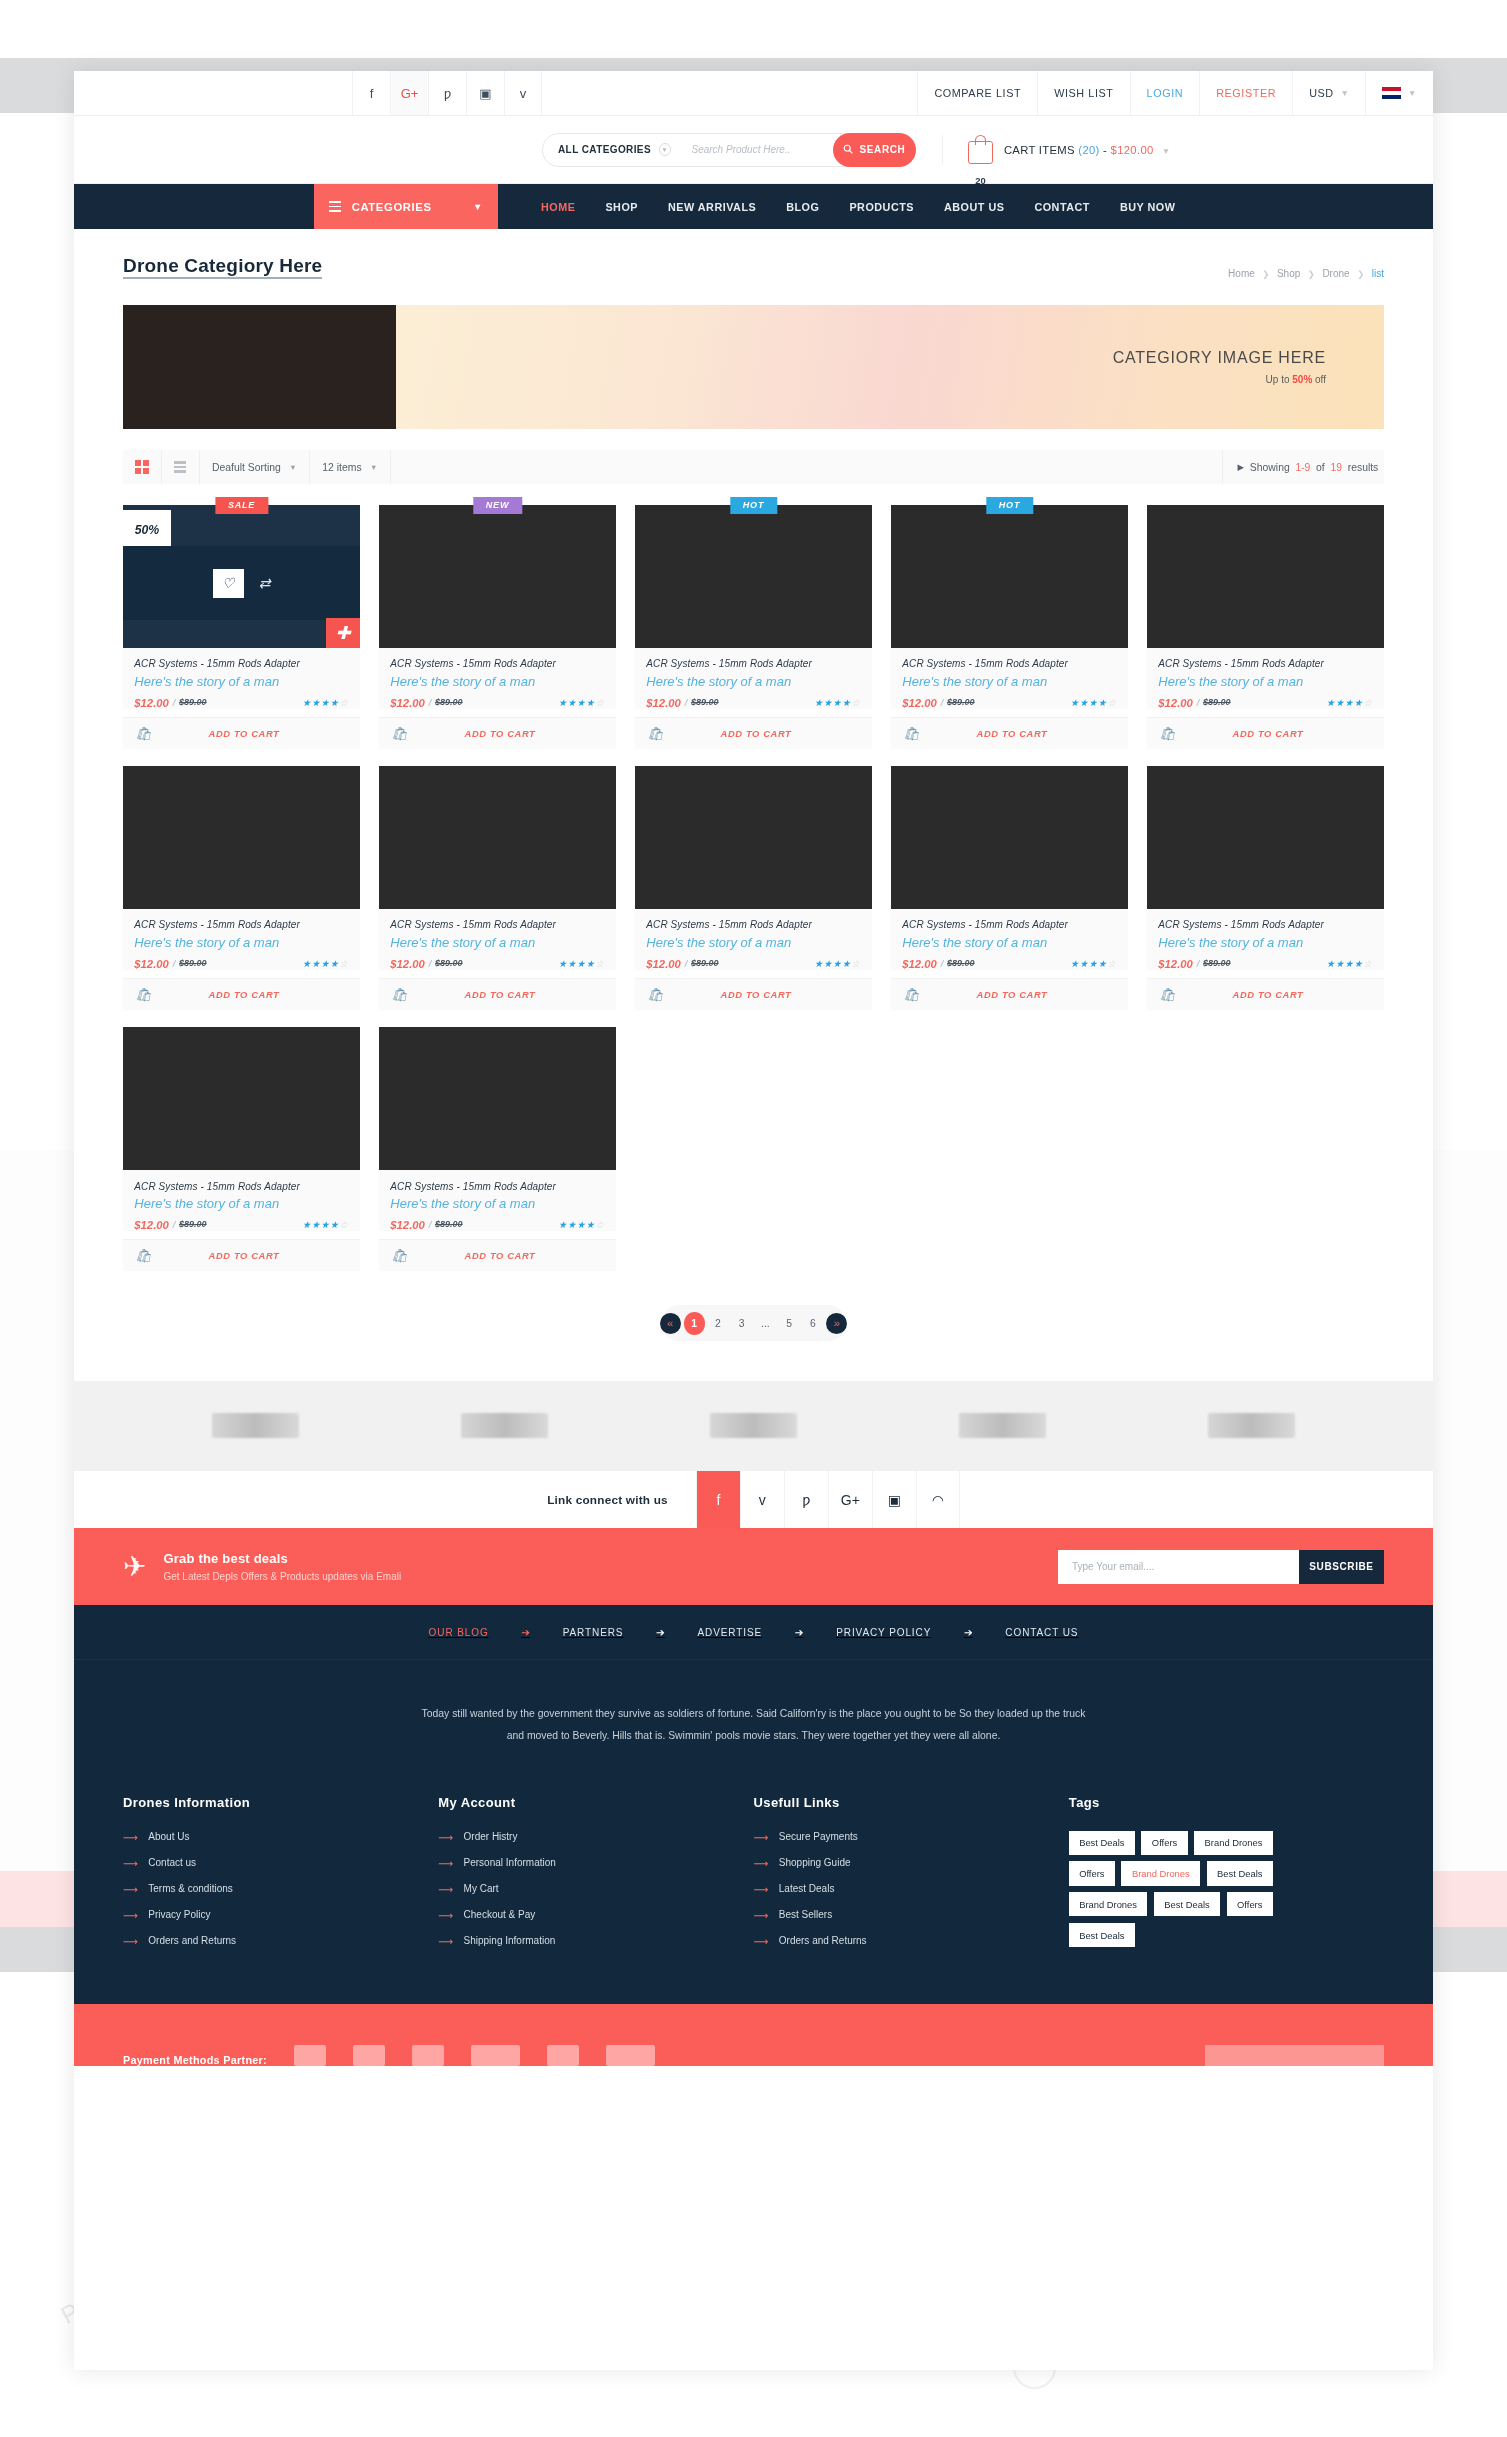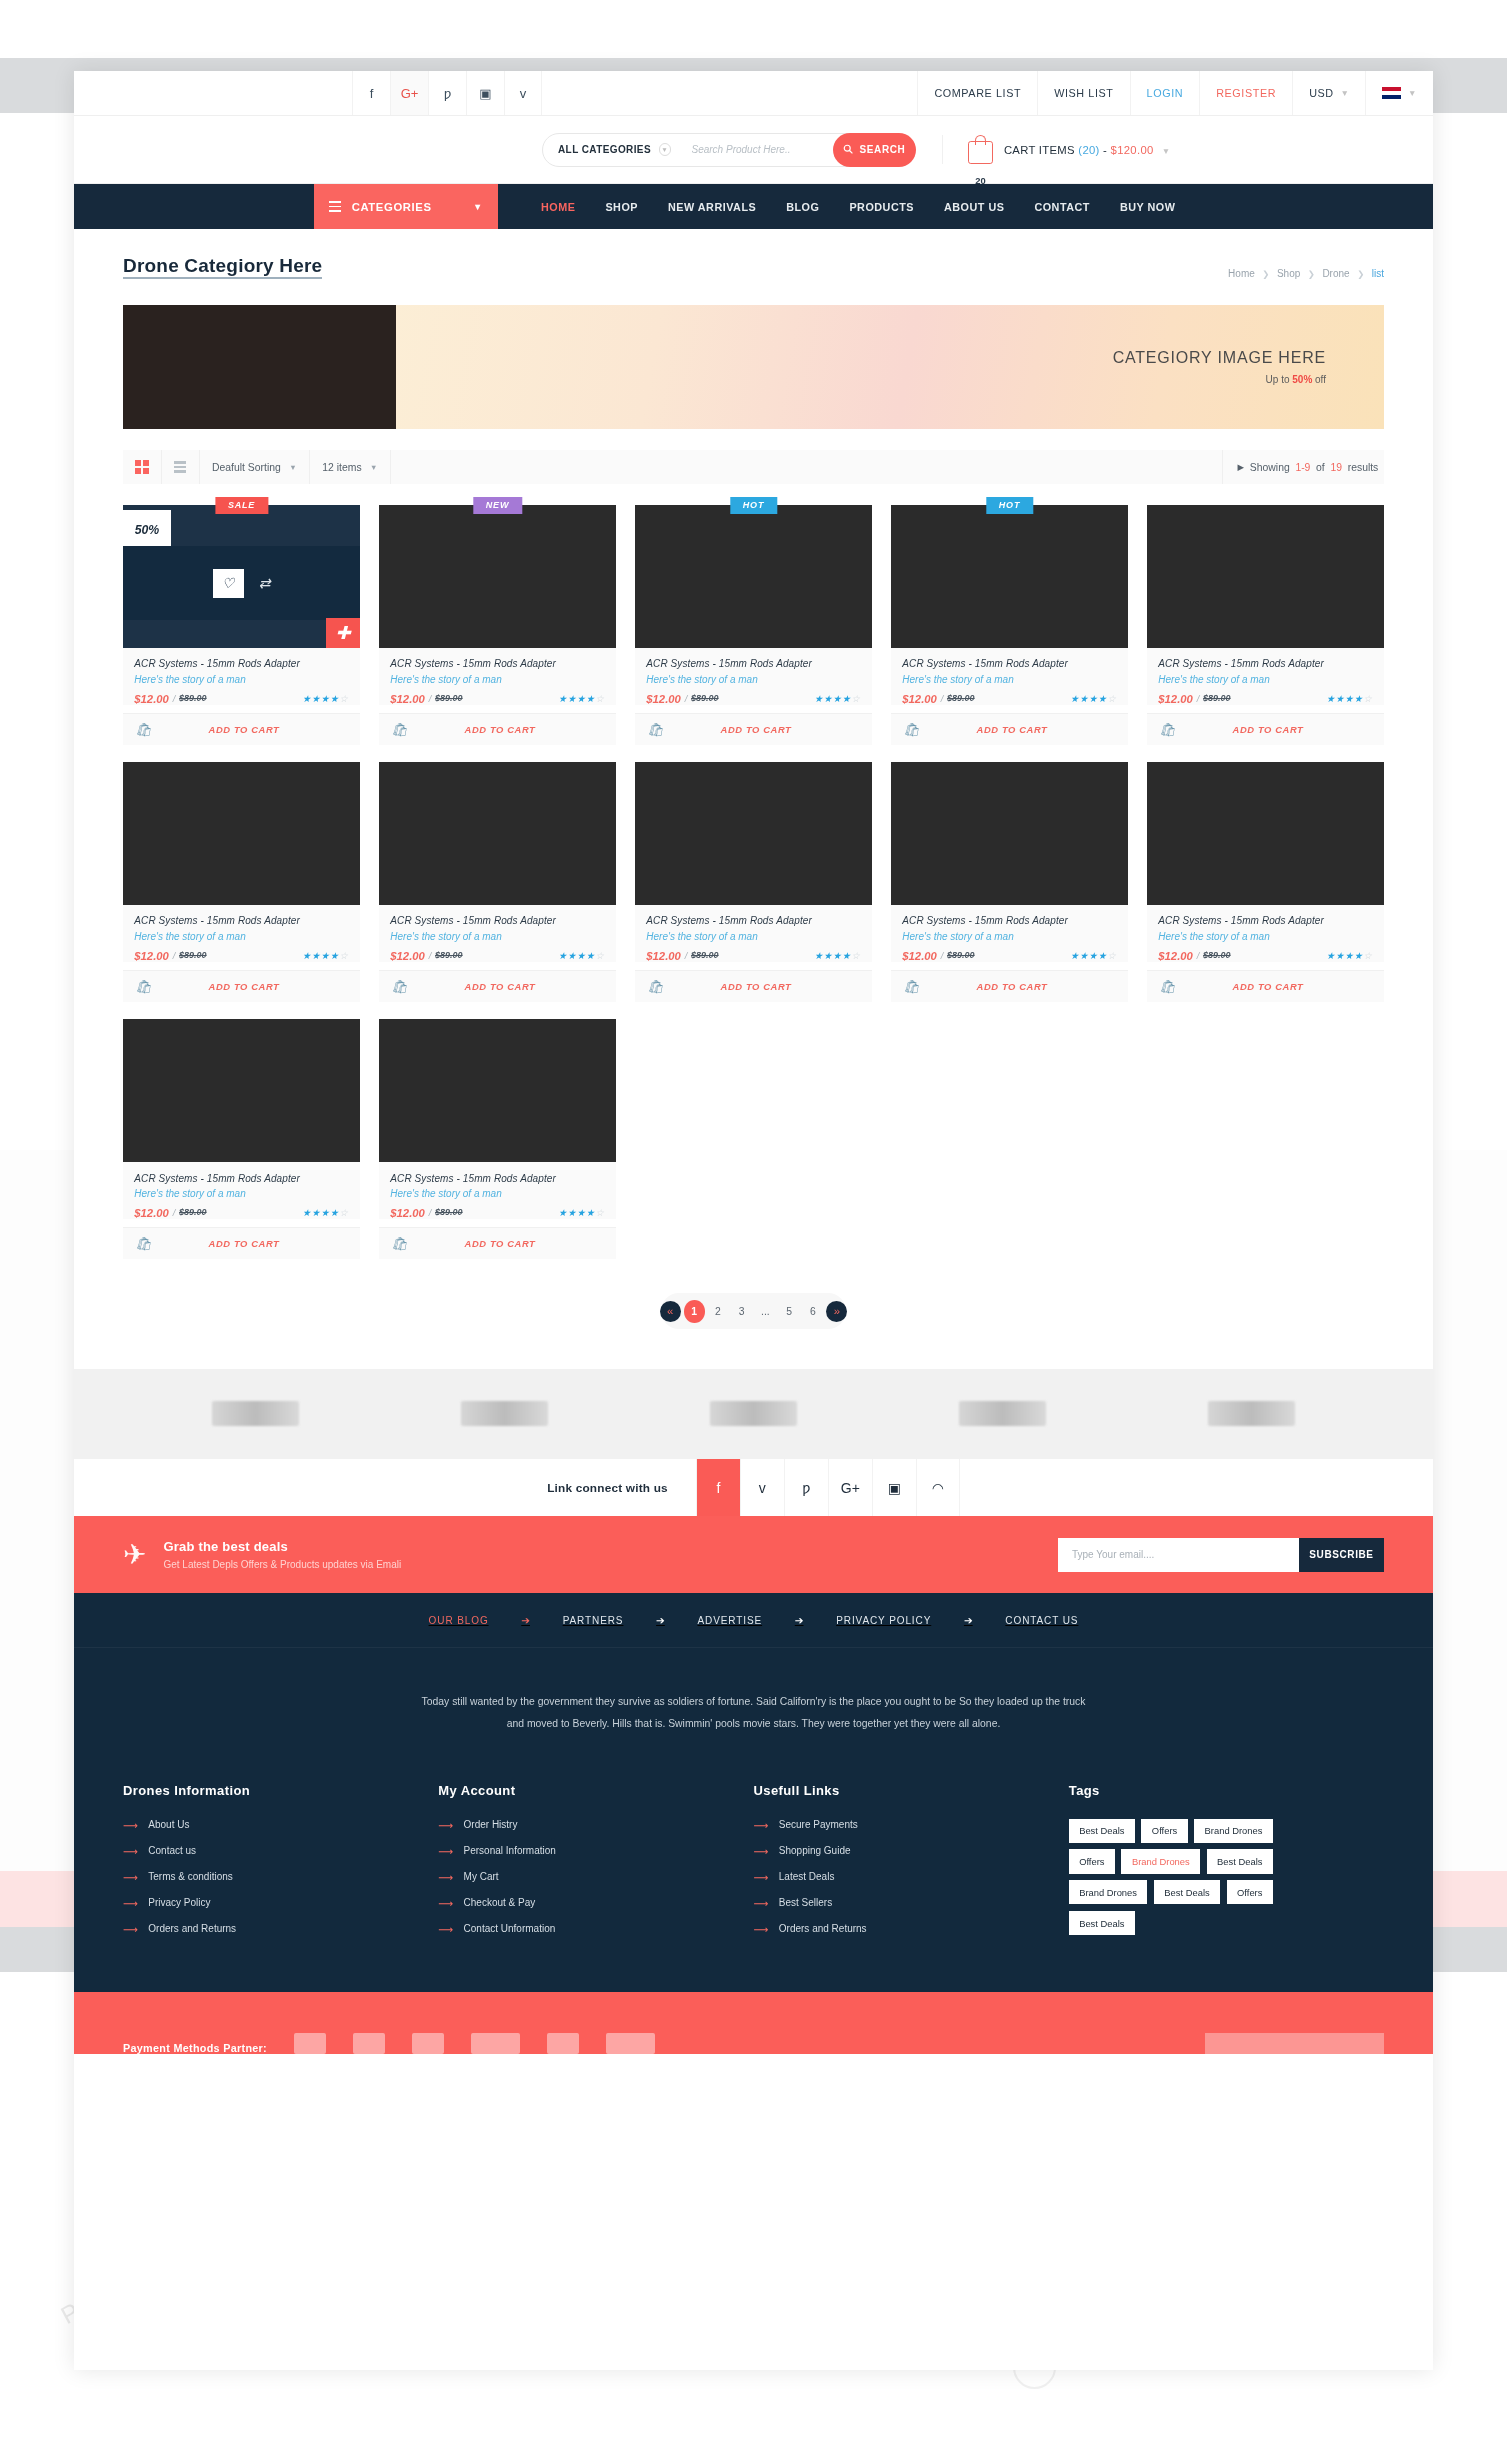--- a/index.html
+++ b/index.html
@@ -235,21 +235,21 @@
     color: #1d3247; font-size: 14px; cursor: pointer;
   }
   .hb-ico { color: #dfe5ea; font-size: 14px; cursor: pointer; }
   .plusbtn {
     position: absolute; right: 0; bottom: 0; width: 34px; height: 30px;
     background: #f6544f; color: #fff; display: flex;
     align-items: center; justify-content: center; font-size: 18px; cursor: pointer;
   }
   .cinfo { background: #fafafa; padding: 10.4px 11.3px 0 11.3px; }
   .cname { font-size: 10px; color: #2d3b48; letter-spacing: 0.1px; }
-  .cdesc { font-size: 10px; color: #52b3e0; margin-top: 4.7px; }
+  .cdesc { font-size: 13px; color: #52b3e0; margin-top: 4.7px; }
   .priceline { display: flex; align-items: flex-start; margin-top: 7.5px; }
   .pnow { font-size: 11.3px; color: #f2685f; font-weight: bold; }
   .pslash { color: #aab2b8; margin: 0 3.8px; font-size: 9.4px; }
   .pold { font-size: 9px; color: #4a5661; text-decoration: line-through; font-weight: bold; }
   .stars { margin-left: auto; font-size: 9.4px; color: #26a3e0; letter-spacing: 0.9px; }
   .stars .off { color: #cfd6db; }
   .cartrow {
     background: #fafafa; margin-top: 8.5px; height: 32px;
     border-top: 0.9px solid #f0f0f0;
     display: flex; align-items: center; cursor: pointer;
@@ -859,21 +859,21 @@
         <div class="flink">
           <span class="ar">⟶</span>
           <span>My Cart</span>
           </div>
         <div class="flink">
           <span class="ar">⟶</span>
           <span>Checkout &amp; Pay</span>
           </div>
         <div class="flink">
           <span class="ar">⟶</span>
-          <span>Contact Unformation</span>
+          <span>Shipping Information</span>
           </div>
       </div>
 
       <div class="fcol">
         <h4>Usefull Links</h4>
         <div class="flink">
           <span class="ar">⟶</span>
           <span>Secure Payments</span>
           </div>
         <div class="flink">

